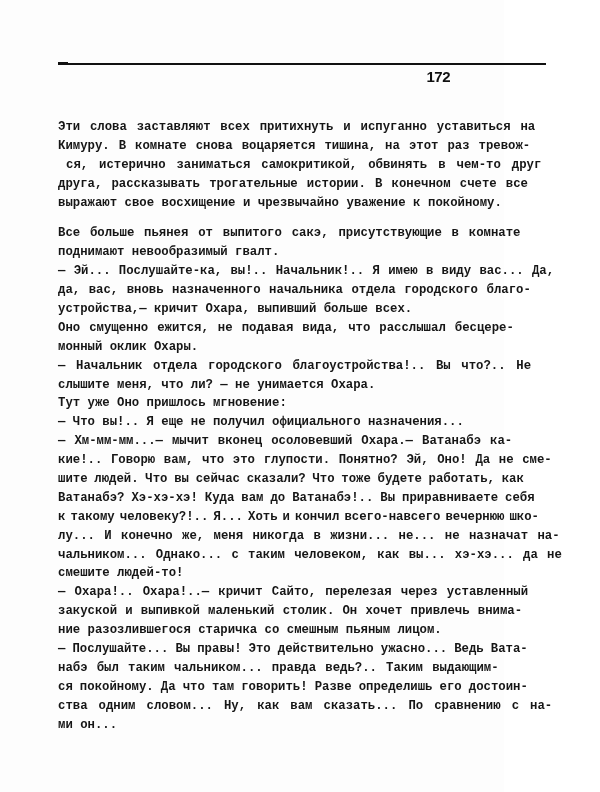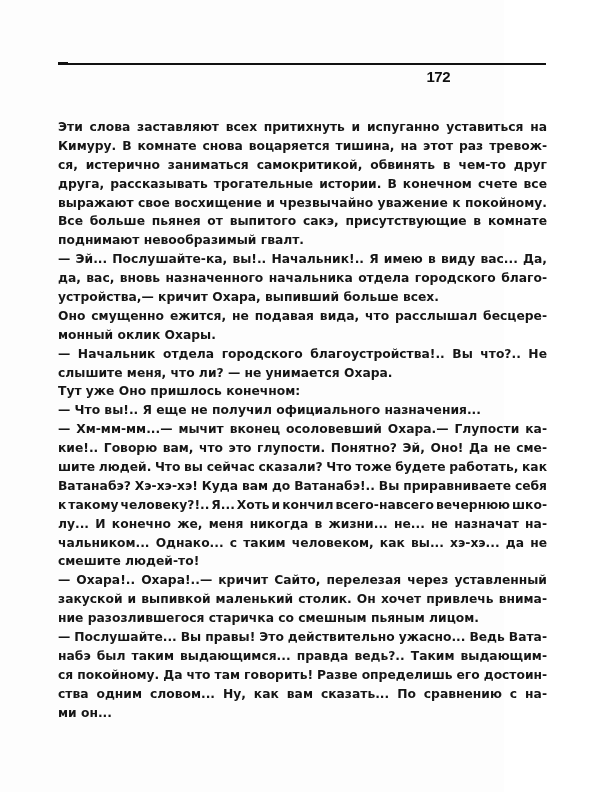--- a/index.html
+++ b/index.html
@@ -17,57 +17,57 @@
     font-family: "Liberation Sans", sans-serif; font-weight: bold; font-size: 15px;
     color: #111; letter-spacing: -0.5px;
   }
   .body-text {
     position: absolute; left: 58px; top: 118px; width: 489px;
     font-family: "DejaVu Sans", sans-serif; font-size: 12.3px; font-weight: bold;
     color: #161616; line-height: 18.9px;
   }
   .line {
     display: block; white-space: nowrap; text-align: justify; text-align-last: justify;
-    height: 18.9px; overflow: visible;
+    height: 18.9px; overflow: visible; font-family: Liberation Mono, monospace;
   }
   .line.last { text-align-last: left; }
 </style>
 </head>
 <body>
 
 <div class="page">
   <div class="rule"></div>
   <div class="page-number">172</div>
   <div class="body-text" id="body-text">
       <span class="line" style="white-space: nowrap; text-align-last: left; text-align: left; word-spacing: 2.45898px;">Эти слова заставляют всех притихнуть и испуганно уставиться на</span>
       <span class="line" style="white-space: nowrap; text-align-last: left; text-align: left; word-spacing: 1.63368px;">Кимуру. В комнате снова воцаряется тишина, на этот раз тревож-</span>
-      <span class="line" style="white-space: nowrap; text-align-last: left; text-align: left; word-spacing: 3.58929px;">ся, истерично заниматься самокритикой, обвинять в чем-то друг</span>
+      <span class="line" style="white-space: nowrap; text-align-last: left; text-align: left; word-spacing: 3.58929px; margin-left: 8px;">ся, истерично заниматься самокритикой, обвинять в чем-то друг</span>
       <span class="line" style="white-space: nowrap; text-align-last: left; text-align: left; word-spacing: 1.77455px;">друга, рассказывать трогательные истории. В конечном счете все</span>
       <span class="line" style="white-space: nowrap; text-align-last: left; text-align: left; word-spacing: 0.147321px;">выражают свое восхищение и чрезвычайно уважение к покойному.</span>
-      <span class="line" style="white-space: nowrap; text-align-last: left; text-align: left; word-spacing: 2.4668px;">Все больше пьянея от выпитого сакэ, присутствующие в комнате</span>
+      <span class="line" style="white-space: nowrap; text-align-last: left; text-align: left; word-spacing: 2.4668px; margin-top: 12px;">Все больше пьянея от выпитого сакэ, присутствующие в комнате</span>
       <span class="line last">поднимают невообразимый гвалт.</span>
       <span class="line" style="white-space: nowrap; text-align-last: left; text-align: left; word-spacing: 0.907813px;">— Эй... Послушайте-ка, вы!.. Начальник!.. Я имею в виду вас... Да,</span>
       <span class="line" style="white-space: nowrap; text-align-last: left; text-align: left; word-spacing: 1.125px;">да, вас, вновь назначенного начальника отдела городского благо-</span>
       <span class="line last">устройства,— кричит Охара, выпивший больше всех.</span>
       <span class="line" style="white-space: nowrap; text-align-last: left; text-align: left; word-spacing: 1.63086px;">Оно смущенно ежится, не подавая вида, что расслышал бесцере-</span>
       <span class="line last">монный оклик Охары.</span>
       <span class="line" style="white-space: nowrap; text-align-last: left; text-align: left; word-spacing: 3.26786px;">— Начальник отдела городского благоустройства!.. Вы что?.. Не</span>
       <span class="line last">слышите меня, что ли? — не унимается Охара.</span>
-      <span class="line last">Тут уже Оно пришлось конечном:</span>
+      <span class="line last">Тут уже Оно пришлось мгновение:</span>
       <span class="line last">— Что вы!.. Я еще не получил официального назначения...</span>
-      <span class="line" style="white-space: nowrap; text-align-last: left; text-align: left; word-spacing: 1.6317px;">— Хм-мм-мм...— мычит вконец осоловевший Охара.— Глупости ка-</span>
+      <span class="line" style="white-space: nowrap; text-align-last: left; text-align: left; word-spacing: 1.6317px;">— Хм-мм-мм...— мычит вконец осоловевший Охара.— Ватанабэ ка-</span>
       <span class="line" style="white-space: nowrap; text-align-last: left; text-align: center; word-spacing: 1.27983px;">кие!.. Говорю вам, что это глупости. Понятно? Эй, Оно! Да не сме-</span>
       <span class="line" style="white-space: nowrap; text-align-last: left; text-align: left; word-spacing: -0.64375px;">шите людей. Что вы сейчас сказали? Что тоже будете работать, как</span>
       <span class="line" style="white-space: nowrap; text-align-last: left; text-align: center; word-spacing: -0.388672px;">Ватанабэ? Хэ-хэ-хэ! Куда вам до Ватанабэ!.. Вы приравниваете себя</span>
       <span class="line" style="white-space: nowrap; text-align-last: left; text-align: left; word-spacing: -2.31076px;">к такому человеку?!.. Я... Хоть и кончил всего-навсего вечернюю шко-</span>
       <span class="line" style="white-space: nowrap; text-align-last: left; text-align: left; word-spacing: 1.98864px;">лу... И конечно же, меня никогда в жизни... не... не назначат на-</span>
       <span class="line" style="white-space: nowrap; text-align-last: left; text-align: left; word-spacing: 1.87153px;">чальником... Однако... с таким человеком, как вы... хэ-хэ... да не</span>
       <span class="line last">смешите людей-то!</span>
       <span class="line" style="white-space: nowrap; text-align-last: left; text-align: left; word-spacing: 1.78571px;">— Охара!.. Охара!..— кричит Сайто, перелезая через уставленный</span>
       <span class="line" style="white-space: nowrap; text-align-last: left; text-align: left; word-spacing: 0.814453px;">закуской и выпивкой маленький столик. Он хочет привлечь внима-</span>
       <span class="line last">ние разозлившегося старичка со смешным пьяным лицом.</span>
       <span class="line" style="white-space: nowrap; text-align-last: left; text-align: left; word-spacing: -0.322266px;">— Послушайте... Вы правы! Это действительно ужасно... Ведь Вата-</span>
-      <span class="line" style="white-space: nowrap; text-align-last: left; text-align: left; word-spacing: 1.79911px;">набэ был таким выдающимся... правда ведь?.. Таким выдающим-</span>
+      <span class="line" style="white-space: nowrap; text-align-last: left; text-align: left; word-spacing: 1.79911px;">набэ был таким чальником... правда ведь?.. Таким выдающим-</span>
       <span class="line" style="white-space: nowrap; text-align-last: left; text-align: left; word-spacing: -0.270833px;">ся покойному. Да что там говорить! Разве определишь его достоин-</span>
       <span class="line" style="white-space: nowrap; text-align-last: left; text-align: left; word-spacing: 3.67031px;">ства одним словом... Ну, как вам сказать... По сравнению с на-</span>
       <span class="line last">ми он...</span>
     </div>
 </div>
 
 </body></html>

